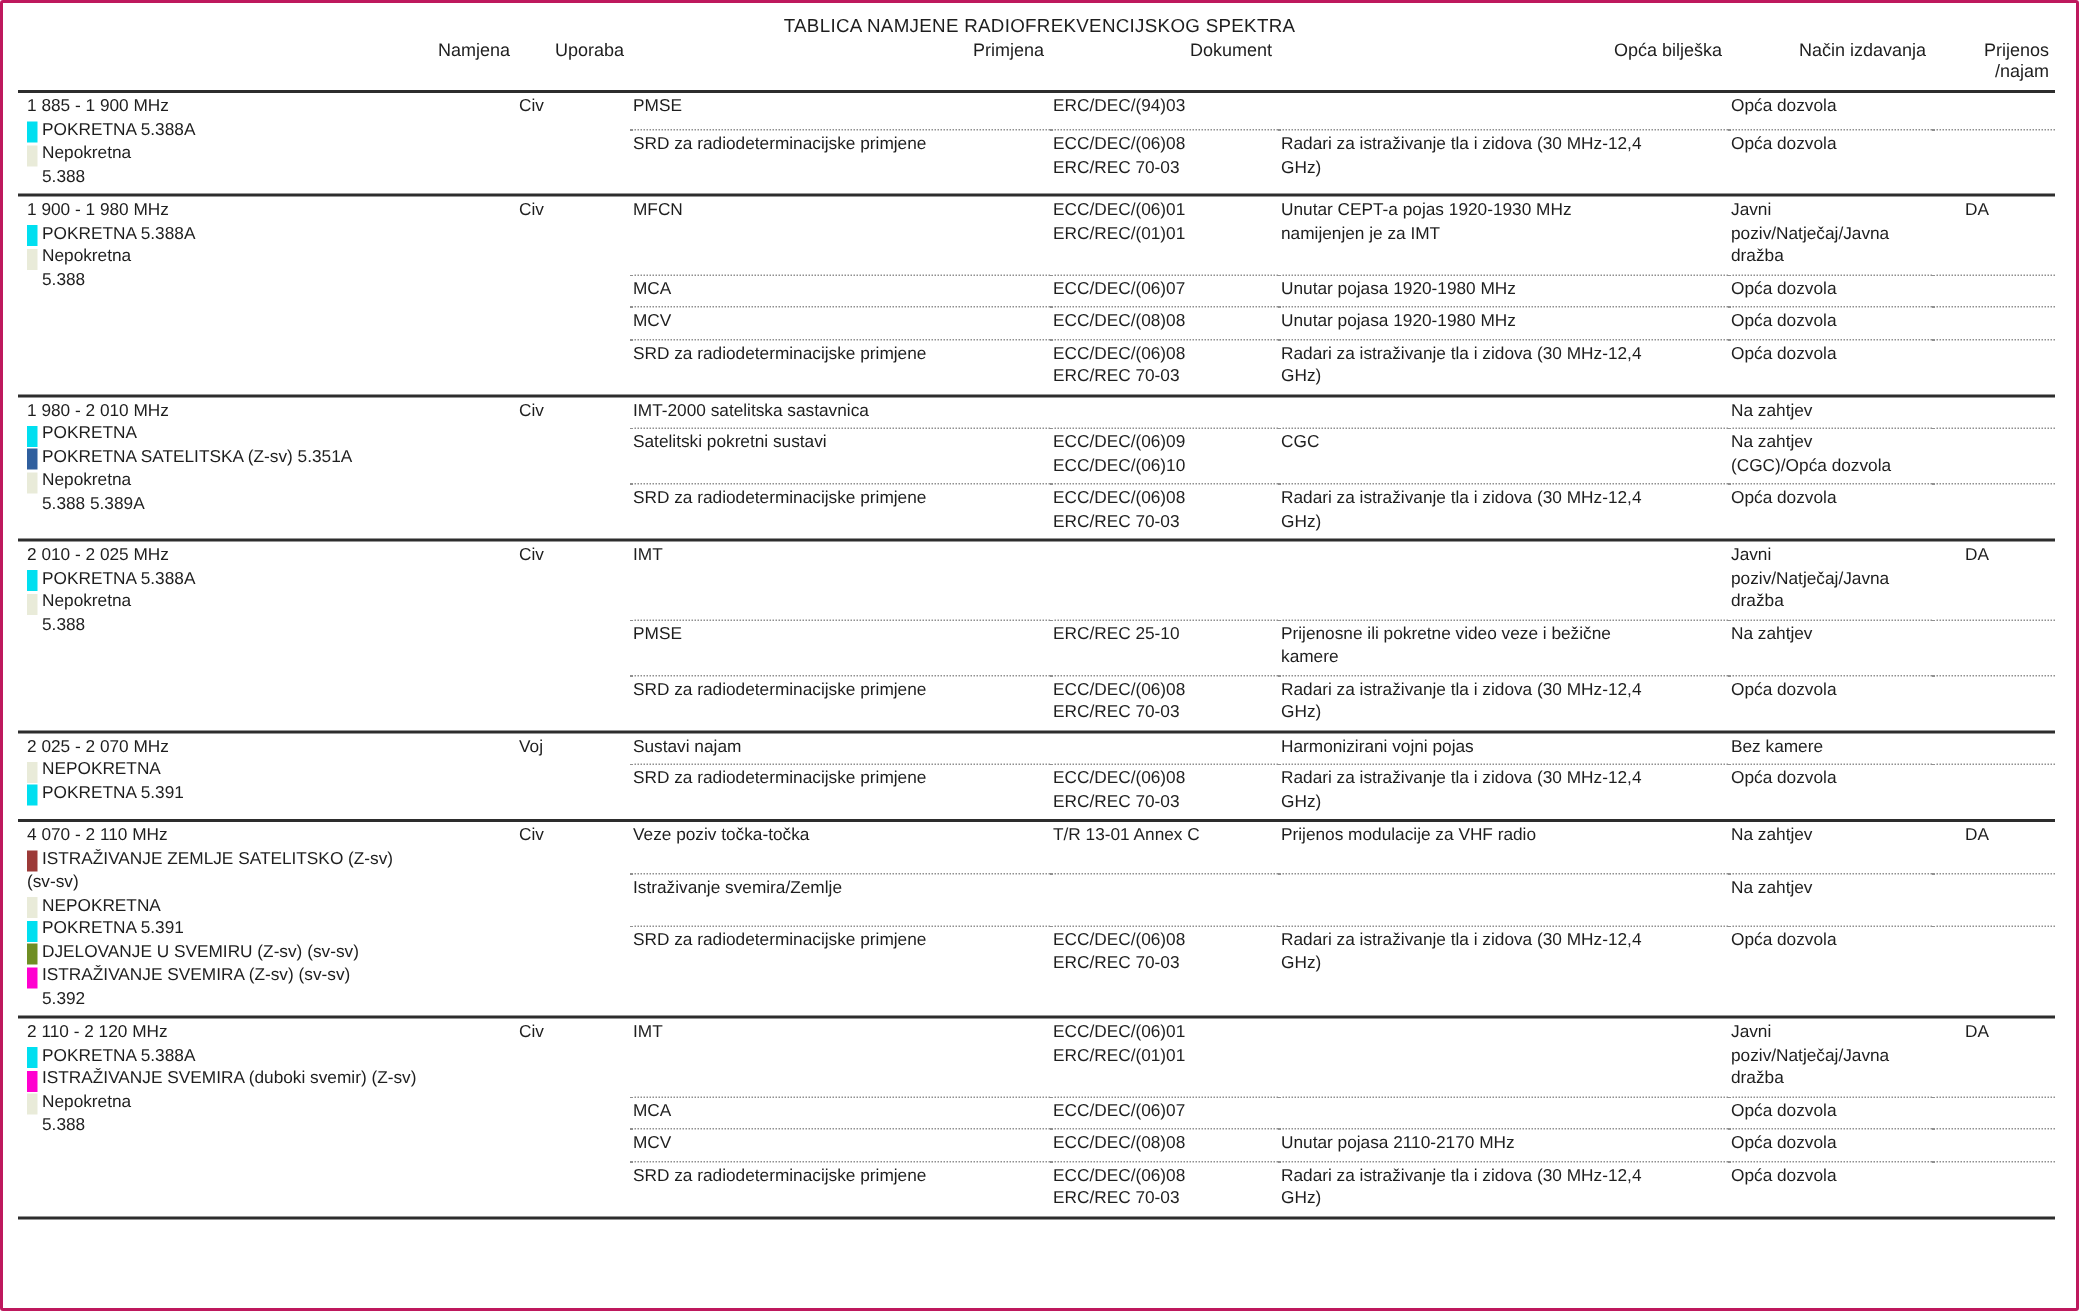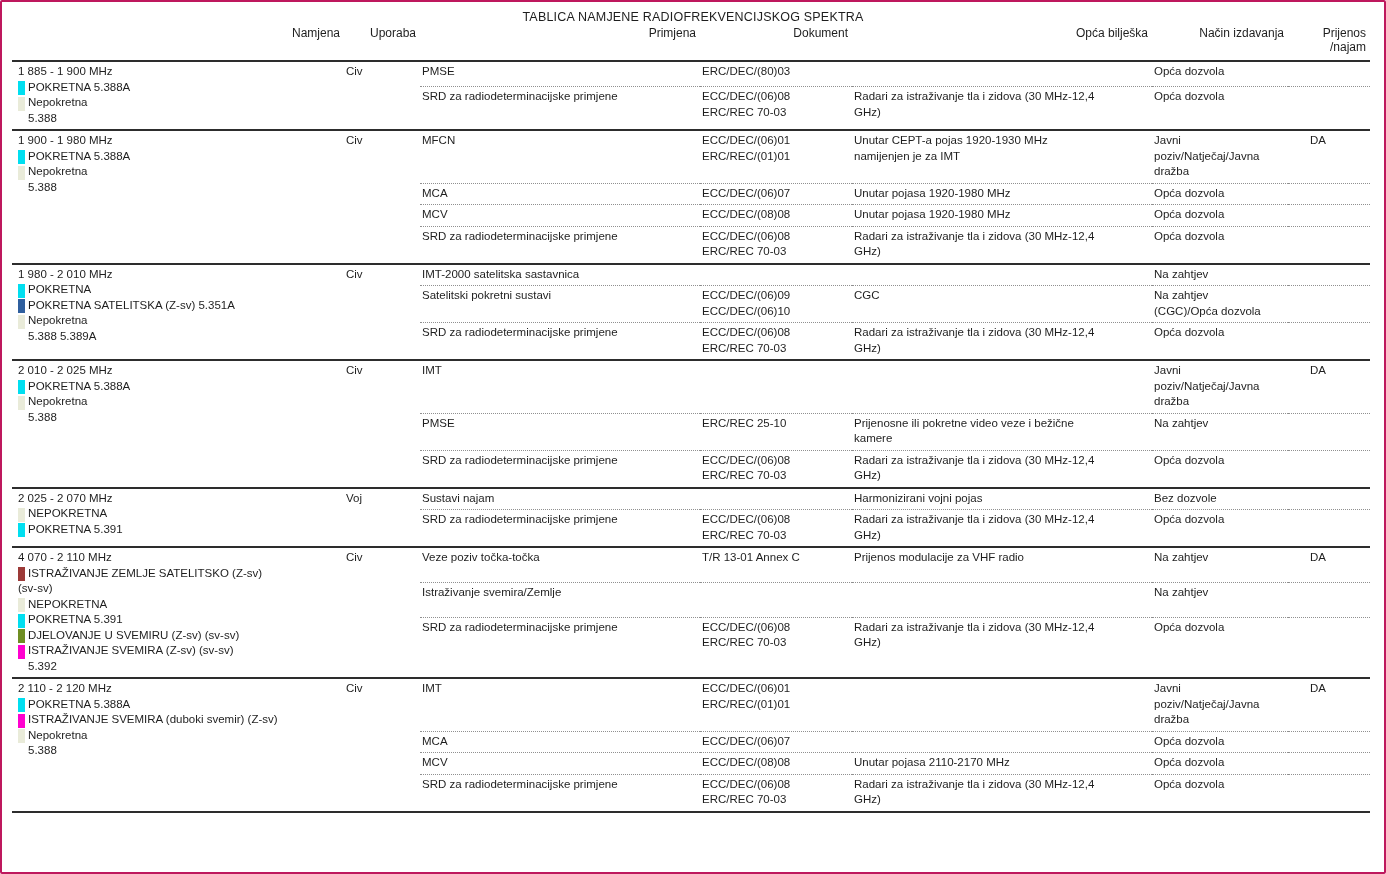--- a/index.html
+++ b/index.html
@@ -99,21 +99,21 @@
               <span class="sw" style="background-color: rgb(233, 235, 217);"></span>
               <span>Nepokretna</span>
             </div>
           <div class="alloc">
               <span class="sw"></span>
               <span>5.388</span>
             </div>
         </td>
         <td class="c-upo" rowspan="2">Civ</td>
         <td class="c-pri">PMSE</td>
-        <td class="c-dok">ERC/DEC/(80)03</td>
+        <td class="c-dok">ERC/DEC/(94)03</td>
         <td class="c-bil"></td>
         <td class="c-izd">Opća dozvola</td>
         <td class="c-prj"></td>
       </tr>
       <tr class="sub">
         <td class="c-pri">SRD za radiodeterminacijske primjene</td>
         <td class="c-dok">ECC/DEC/(06)08
 ERC/REC 70-03</td>
         <td class="c-bil">Radari za istraživanje tla i zidova (30 MHz-12,4
 GHz)</td>
@@ -278,21 +278,21 @@
             </div>
           <div class="alloc">
               <span class="sw" style="background-color: rgb(0, 223, 240);"></span>
               <span>POKRETNA 5.391</span>
             </div>
         </td>
         <td class="c-upo" rowspan="2">Voj</td>
         <td class="c-pri">Sustavi najam</td>
         <td class="c-dok"></td>
         <td class="c-bil">Harmonizirani vojni pojas</td>
-        <td class="c-izd">Bez dozvole</td>
+        <td class="c-izd">Bez kamere</td>
         <td class="c-prj"></td>
       </tr>
       <tr class="sub">
         <td class="c-pri">SRD za radiodeterminacijske primjene</td>
         <td class="c-dok">ECC/DEC/(06)08
 ERC/REC 70-03</td>
         <td class="c-bil">Radari za istraživanje tla i zidova (30 MHz-12,4
 GHz)</td>
         <td class="c-izd">Opća dozvola</td>
         <td class="c-prj"></td>

